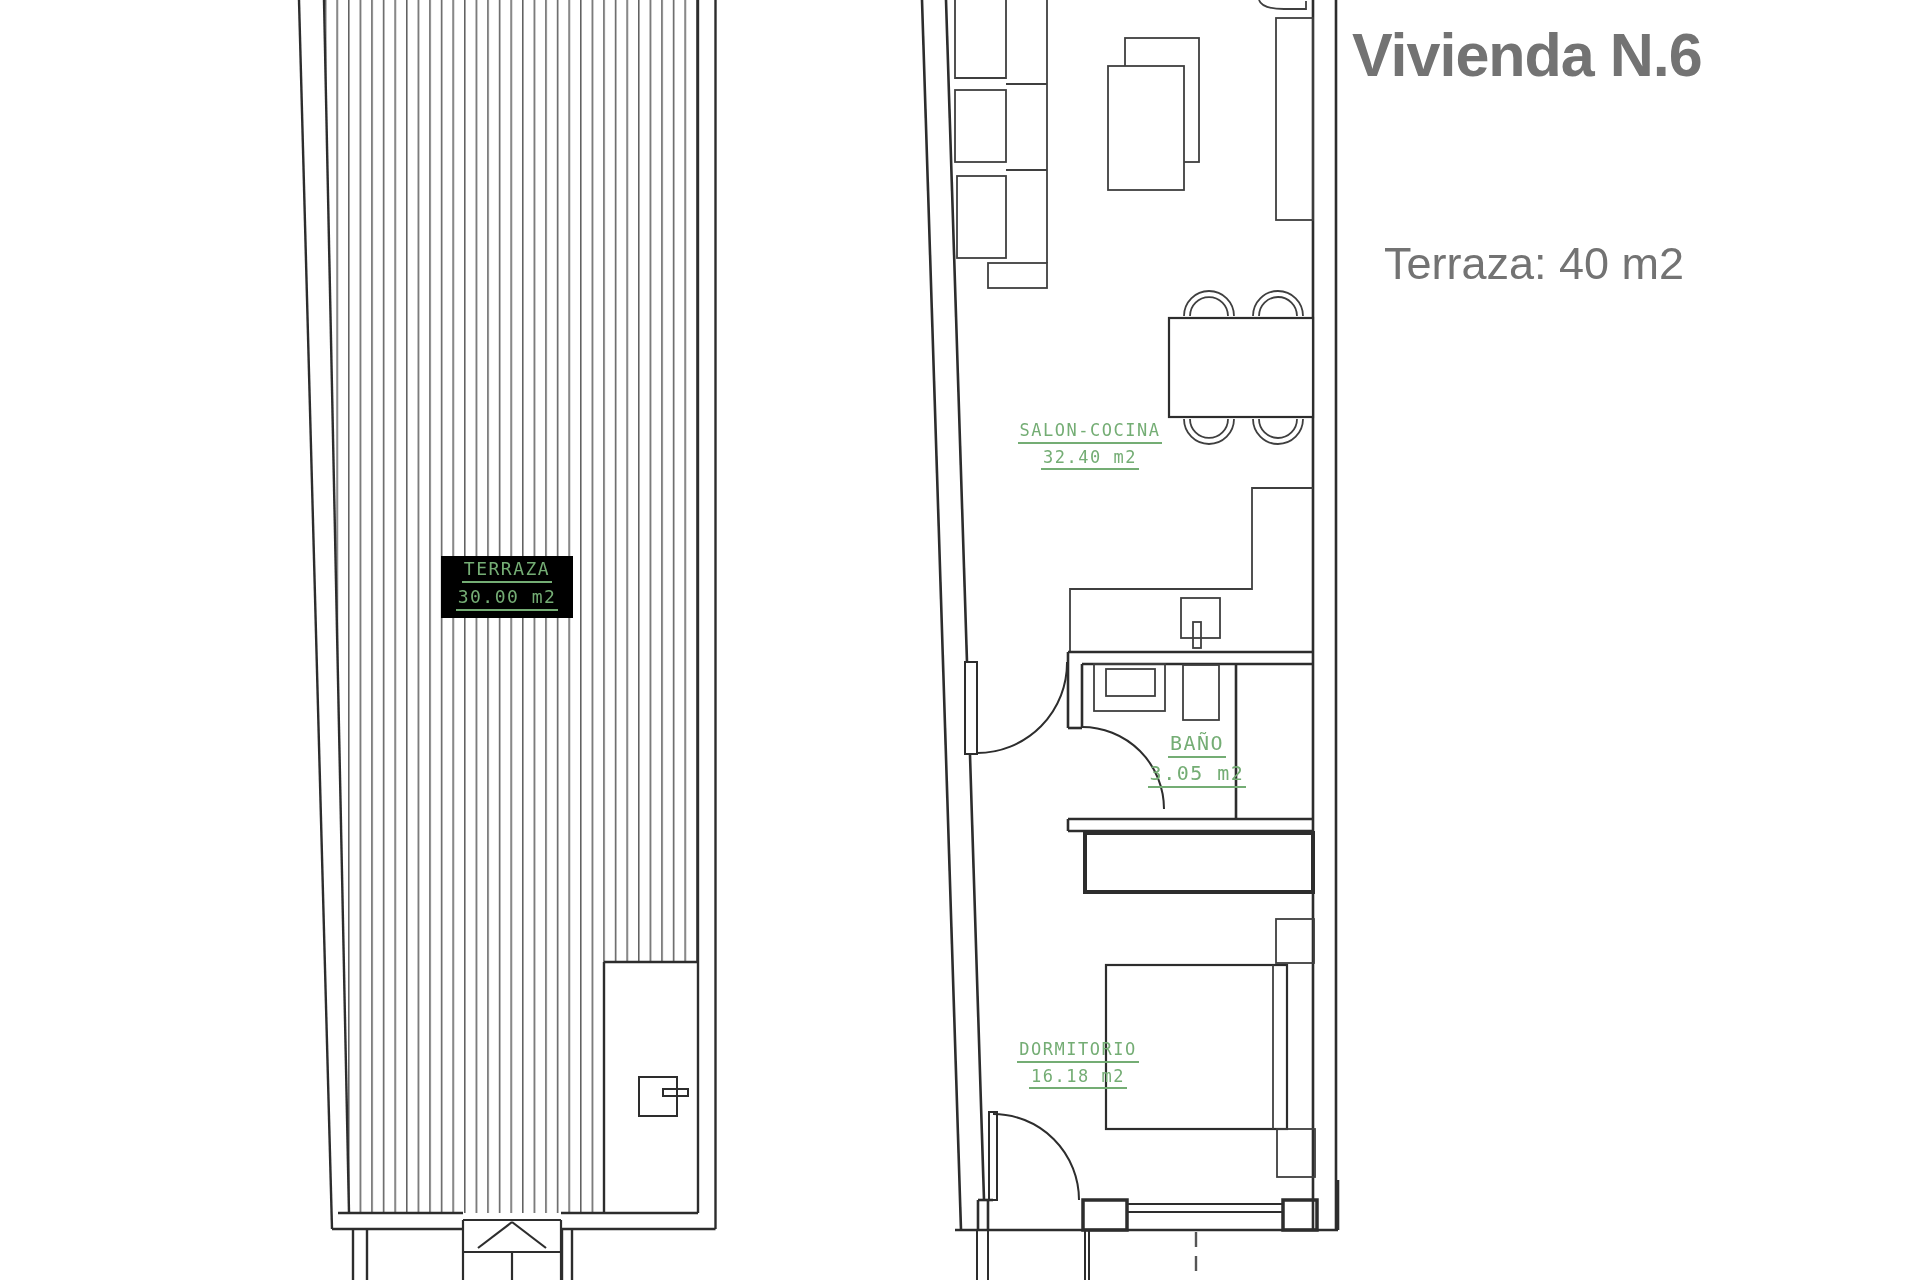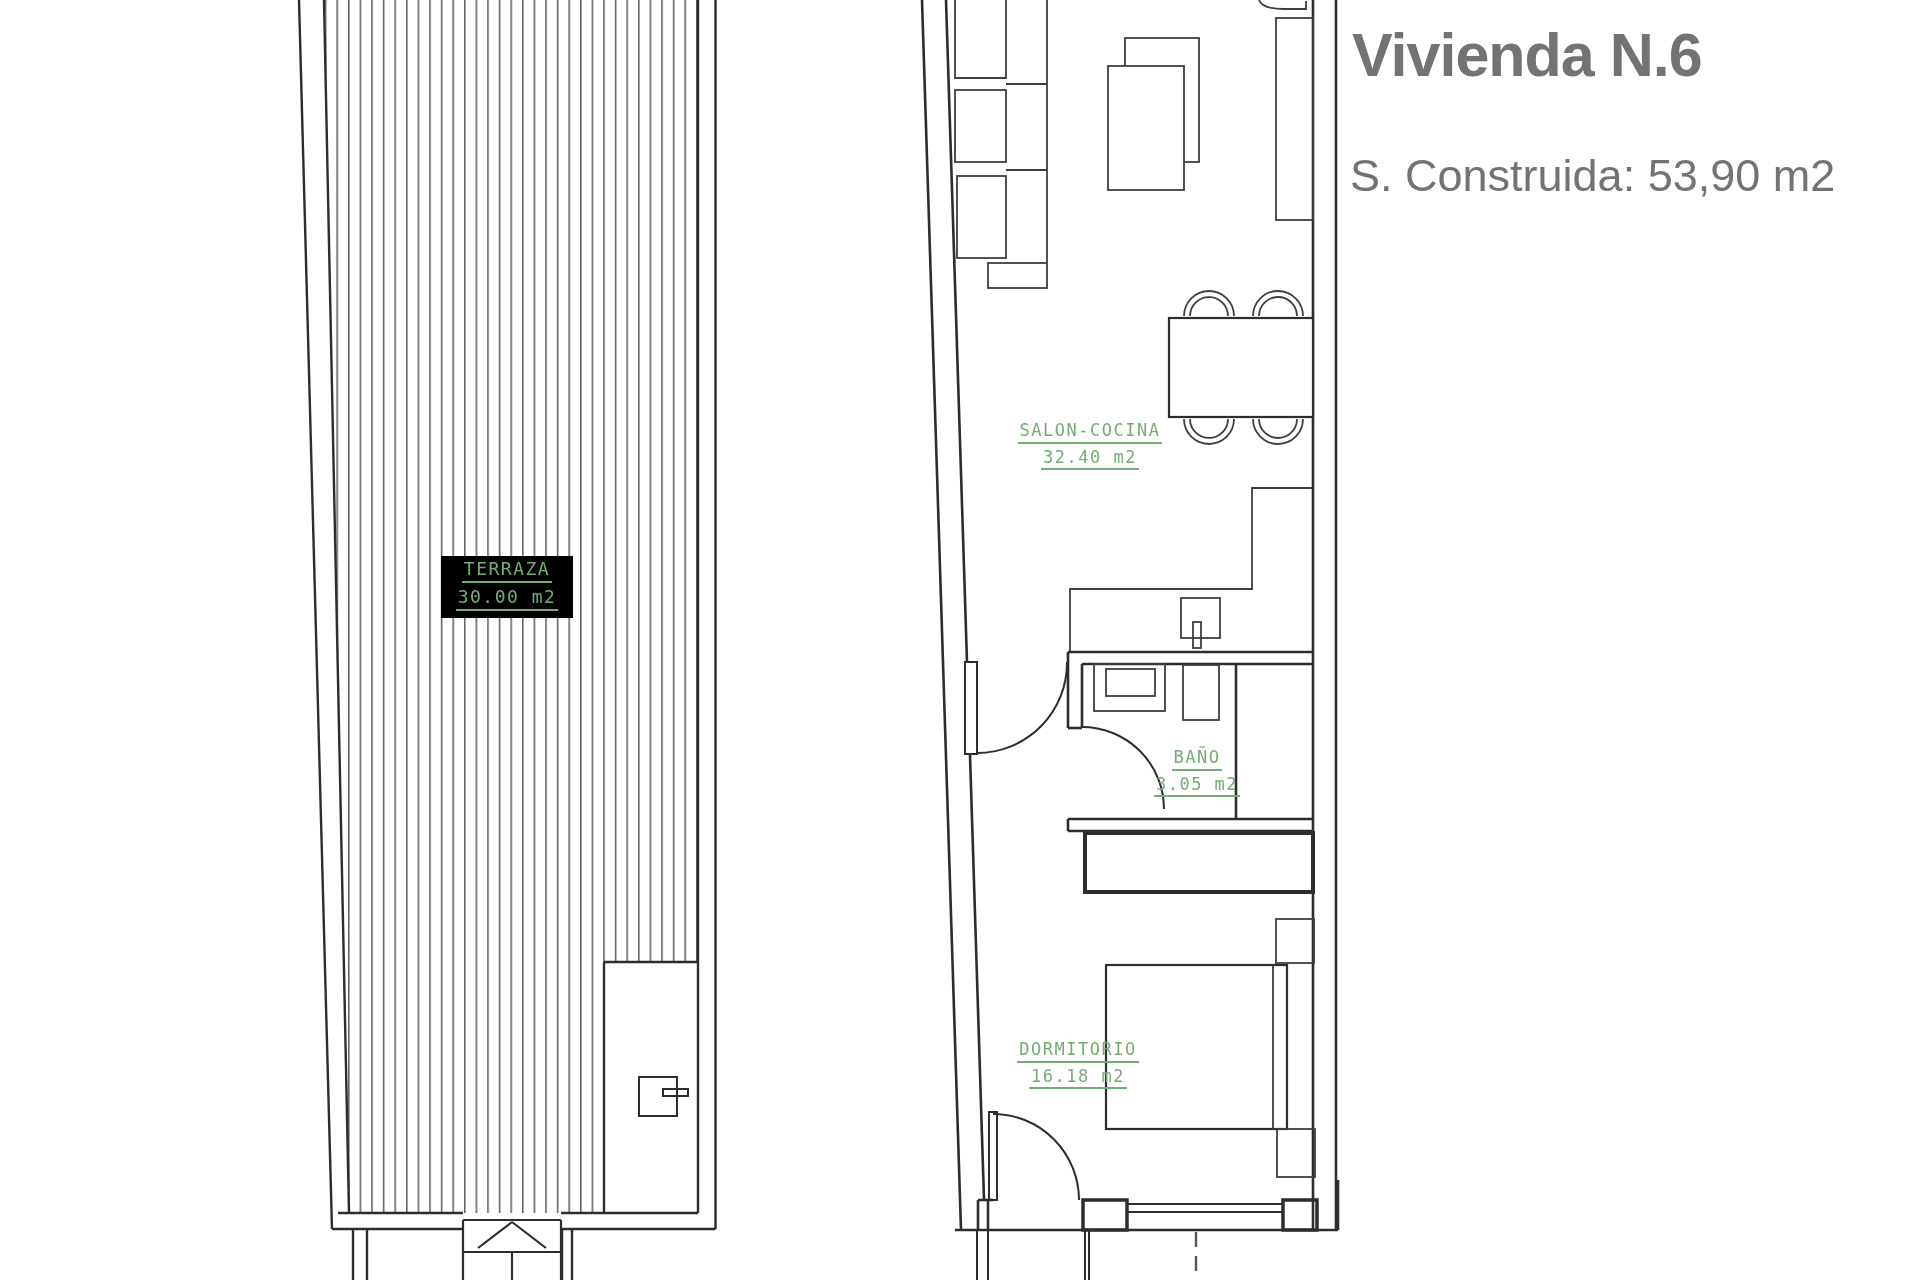--- a/index.html
+++ b/index.html
@@ -210,28 +210,28 @@
   <div class="room-label boxed" style="left:441px;top:556px;width:128px;font-size:18px;">
     <span class="line">TERRAZA</span><br>
     <span class="line">30.00 m2</span>
   </div>
 
   <div class="room-label" style="left:1012px;top:421px;width:156px;font-size:17px;">
     <span class="line">SALON-COCINA</span><br>
     <span class="line">32.40 m2</span>
   </div>
 
-  <div class="room-label" style="left:1142px;top:748px;width:110px;font-size:17px;">
+  <div class="room-label" style="left:1142px;top:732px;width:110px;font-size:20px;">
     <span class="line">BAÑO</span><br>
     <span class="line">3.05 m2</span>
   </div>
 
   <div class="room-label" style="left:1008px;top:1016px;width:140px;font-size:17px;margin-top:24px;">
     <span class="line">DORMITORIO</span><br>
     <span class="line">16.18 m2</span>
   </div>
 
   <div class="info-panel">
     <div class="info-title">Vivienda N.6</div>
-    <div class="info-line2">S. Construida: 53,90 m2</div>
+    <div class="info-line3">Terraza: 40 m2</div>
   </div>
 
 </div>
 
 </body></html>

